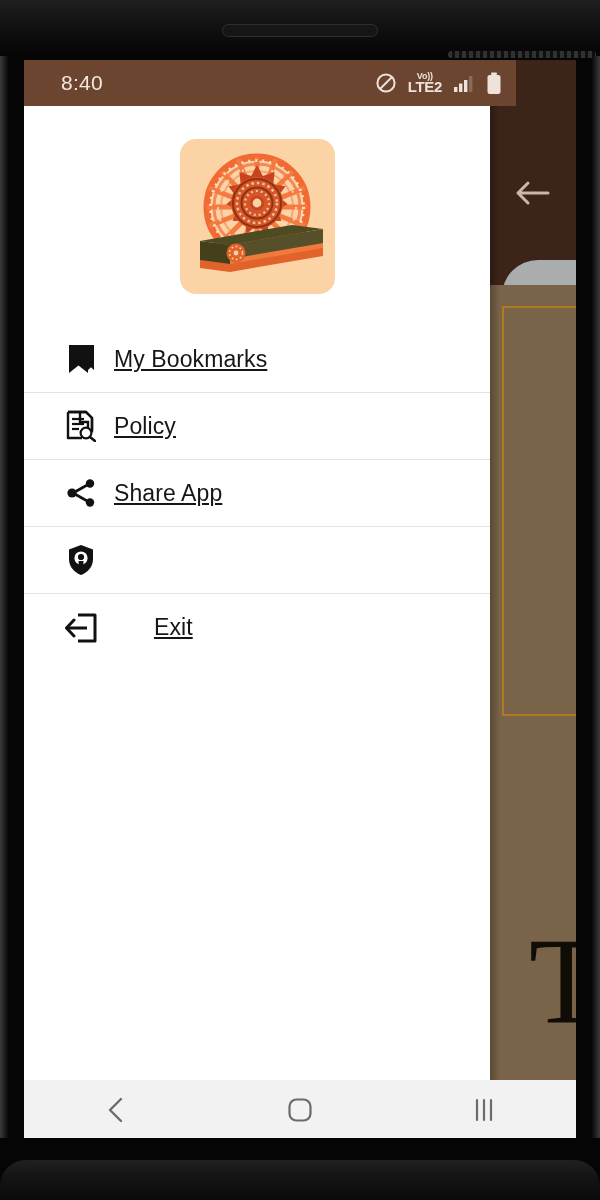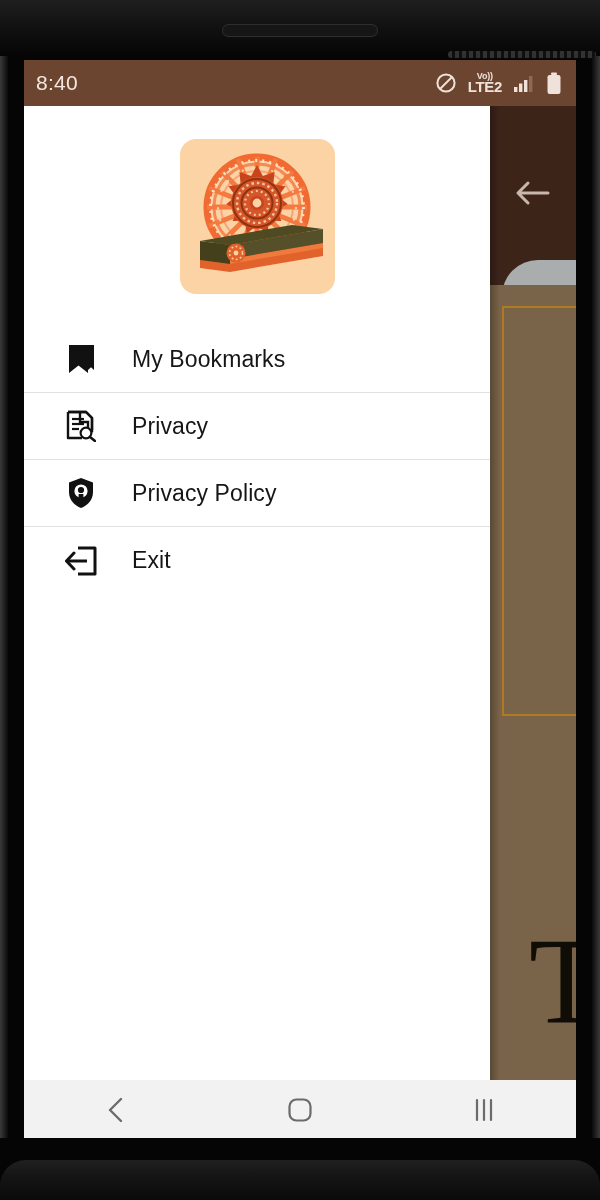--- a/index.html
+++ b/index.html
@@ -68,23 +68,23 @@
 
   
   #navbar{
     position:absolute; left:0; bottom:0; width:552px; height:60px;
     background:#F2F2F2; display:flex; align-items:center; justify-content:space-around;
   }
   .nav-btn{ width:60px; height:40px; display:flex; align-items:center; justify-content:center; }
 
   
   #statusbar{
-    position:absolute; left:0; top:0; width:552px; height:46px;
+    position:absolute; left:0; top:0; width:492px; height:46px;
     background:#6B4530; display:flex; align-items:center;
-    justify-content:space-between; padding:0 14px 0 12px;
+    justify-content:space-between; padding:0 14px 0 37px;
   }
   #clock{ color:#F4E7DF; font-size:21px; letter-spacing:.3px; }
   #status-icons{ display:flex; align-items:center; gap:11px; }
   #volte-stack{ display:flex; flex-direction:column; align-items:center;
     line-height:.95; color:#EFE2DA; font-weight:bold; }
   #volte-top{ font-size:9px; letter-spacing:-.2px; }
   #volte-bot{ font-size:15px; letter-spacing:-.3px; }
 
   
   #drawer{
@@ -96,24 +96,24 @@
   }
   #app-icon{
     width:155px; height:155px; border-radius:16px; background:#FBD3A4;
     position:relative; overflow:hidden;
   }
 
   .menu-item{
     height:67px; display:flex; align-items:center; padding-left:40px;
     border-bottom:1px solid #E2E2E2; background:#fff;
   }
-  .menu-item:last-child{ border-bottom:none; }
+  .menu-item:last-child{ border-bottom:none;gap:40px; }
   .menu-icon{ width:34px; height:34px; display:flex; align-items:center;
     justify-content:center; flex:0 0 34px; }
-  .menu-label{ margin-left:34px; font-size:23px; color:#161616; letter-spacing:.1px; }
+  .menu-label{ margin-left:16px; font-size:23px; color:#161616; letter-spacing:.1px;text-decoration:underline; }
 
   
   #drawer-shadow{
     position:absolute; left:466px; top:46px; width:10px; height:974px;
     background:linear-gradient(to right, rgba(0,0,0,.28), rgba(0,0,0,0));
     pointer-events:none;
   }
 </style>
 </head>
 <body>
@@ -255,35 +255,46 @@
           <svg width="30" height="32" viewBox="0 0 30 32">
             <path d="M2 2 H20 L26 8 V21 H22 V12 H14 V2" fill="none" stroke="#111" stroke-width="2.4"></path>
             <path d="M2 2 H20 L26 8 V20 M2 2 V28 H16" fill="none" stroke="#111" stroke-width="2.4" stroke-linejoin="round"></path>
             <line x1="6" y1="9" x2="18" y2="9" stroke="#111" stroke-width="2.2"></line>
             <line x1="6" y1="14" x2="18" y2="14" stroke="#111" stroke-width="2.2"></line>
             <line x1="6" y1="19" x2="13" y2="19" stroke="#111" stroke-width="2.2"></line>
             <circle cx="20" cy="23" r="5.4" fill="#fff" stroke="#111" stroke-width="2.2"></circle>
             <line x1="24" y1="27" x2="29" y2="31" stroke="#111" stroke-width="2.6" stroke-linecap="round"></line>
           </svg>
         </span>
-        <span class="menu-label">Privacy</span>
-      </div>
-
+        <span class="menu-label">Policy</span>
+      </div>
+
+      <div class="menu-item">
+        <span class="menu-icon">
+          <svg width="30" height="30" viewBox="0 0 30 30">
+            <line x1="7" y1="15" x2="23" y2="6" stroke="#111" stroke-width="2.6"></line>
+            <line x1="7" y1="15" x2="23" y2="24" stroke="#111" stroke-width="2.6"></line>
+            <circle cx="6" cy="15" r="4.6" fill="#111"></circle>
+            <circle cx="24" cy="5.5" r="4.2" fill="#111"></circle>
+            <circle cx="24" cy="24.5" r="4.2" fill="#111"></circle>
+          </svg>
+        </span>
+        <span class="menu-label">Share App</span>
+      </div>
 
 
       <div class="menu-item">
         <span class="menu-icon">
           <svg width="28" height="32" viewBox="0 0 28 32">
             <path d="M14 1 L26 5.5 V15 C26 23 20.5 28.5 14 31 C7.5 28.5 2 23 2 15 V5.5 Z" fill="#111"></path>
             <circle cx="14" cy="14" r="6.6" fill="#fff"></circle>
             <circle cx="14" cy="13" r="3.1" fill="#111"></circle>
             <path d="M11.6 17 L11.6 24 H16.4 L16.4 17 Z" fill="#111"></path>
           </svg>
         </span>
-        <span class="menu-label">Privacy Policy</span>
       </div>
 
       <div class="menu-item">
         <span class="menu-icon">
           <svg width="32" height="30" viewBox="0 0 32 30">
             <path d="M13 2 H30 V28 H13" fill="none" stroke="#111" stroke-width="3" stroke-linejoin="round"></path>
             <line x1="22" y1="15" x2="2" y2="15" stroke="#111" stroke-width="3"></line>
             <path d="M9 7 L1.5 15 L9 23" fill="none" stroke="#111" stroke-width="3" stroke-linecap="round" stroke-linejoin="round"></path>
           </svg>
         </span>

